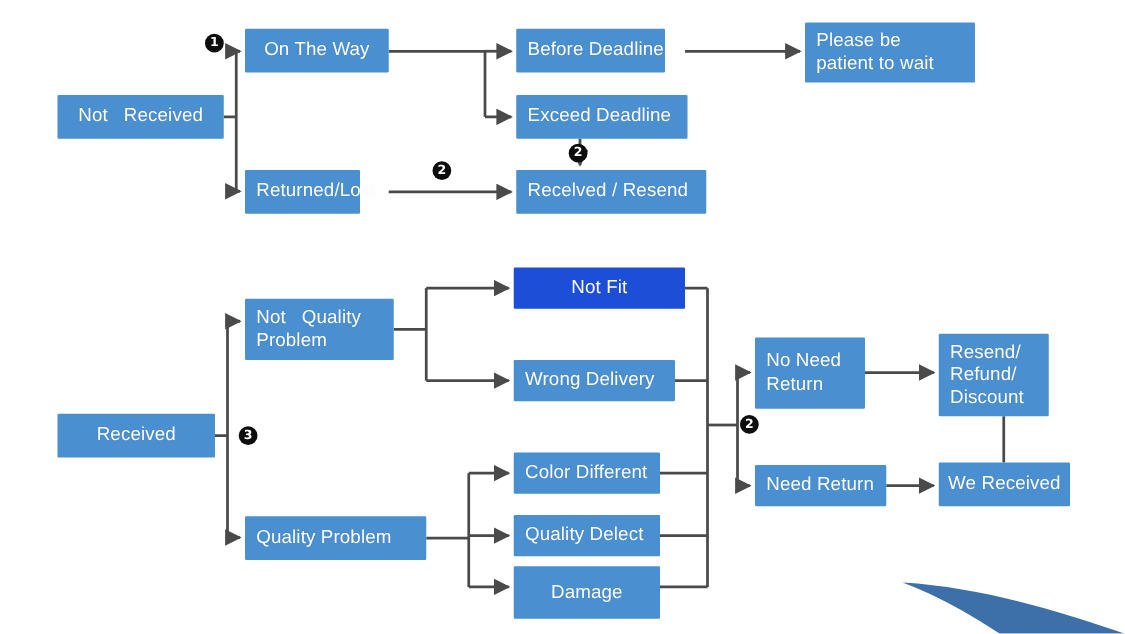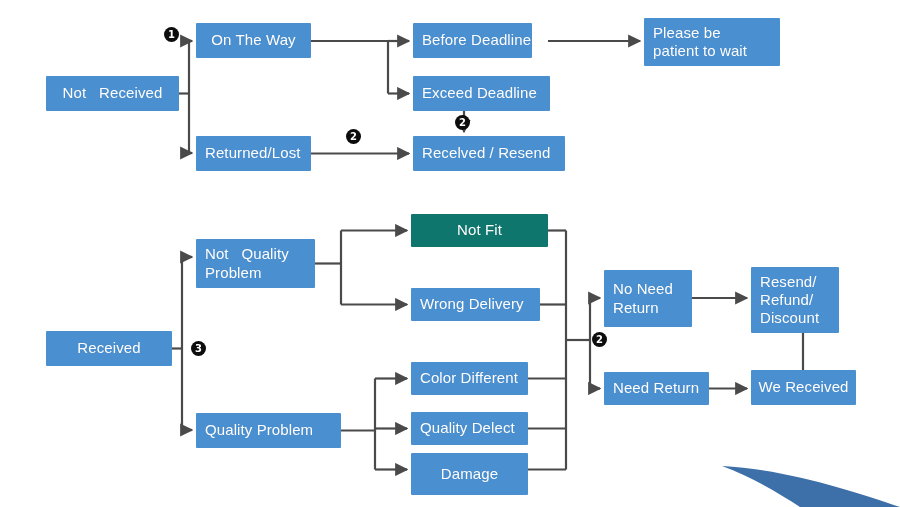--- a/index.html
+++ b/index.html
@@ -135,31 +135,31 @@
 
       <path d="M 709 388.5 L 747 388.5" marker-end="url(#arrow)"></path>
 
       <path d="M 803 333 L 803 370"></path>
     </g>
   </svg>
 
   <div id="nodes-layer">
       <div class="node center" style="left: 46px; top: 76px; width: 133px; height: 35px; background: rgb(74, 143, 208); color: rgb(255, 255, 255);">Not   Received</div>
       <div class="node center" style="left: 196px; top: 23px; width: 115px; height: 35px; background: rgb(74, 143, 208); color: rgb(255, 255, 255);">On The Way</div>
-      <div class="node left" style="left: 196px; top: 136px; width: 115px; height: 35px; background: rgb(74, 143, 208); color: rgb(255, 255, 255);">Returned/Lost</div>
+      <div class="node left" style="left: 196px; top: 136px; width: 92px; height: 35px; background: rgb(74, 143, 208); color: rgb(255, 255, 255);">Returned/Lost</div>
       <div class="node left" style="left: 413px; top: 23px; width: 119px; height: 35px; background: rgb(74, 143, 208); color: rgb(255, 255, 255);">Before Deadline</div>
       <div class="node left" style="left: 413px; top: 76px; width: 137px; height: 35px; background: rgb(74, 143, 208); color: rgb(255, 255, 255);">Exceed Deadline</div>
       <div class="node left" style="left: 413px; top: 136px; width: 152px; height: 35px; background: rgb(74, 143, 208); color: rgb(255, 255, 255);">Recelved / Resend</div>
       <div class="node left" style="left: 644px; top: 18px; width: 136px; height: 48px; background: rgb(74, 143, 208); color: rgb(255, 255, 255);">Please be
 patient to wait</div>
       <div class="node center" style="left: 46px; top: 331px; width: 126px; height: 35px; background: rgb(74, 143, 208); color: rgb(255, 255, 255);">Received</div>
       <div class="node left" style="left: 196px; top: 239px; width: 119px; height: 49px; background: rgb(74, 143, 208); color: rgb(255, 255, 255);">Not   Quality
 Problem</div>
       <div class="node left" style="left: 196px; top: 413px; width: 145px; height: 35px; background: rgb(74, 143, 208); color: rgb(255, 255, 255);">Quality Problem</div>
-      <div class="node center" style="left: 411px; top: 214px; width: 137px; height: 33px; background: #0f766e; color: rgb(255, 255, 255);">Not Fit</div>
+      <div class="node center" style="left: 411px; top: 214px; width: 137px; height: 33px; background: #1d4ed8; color: rgb(255, 255, 255);">Not Fit</div>
       <div class="node left" style="left: 411px; top: 288px; width: 129px; height: 33px; background: rgb(74, 143, 208); color: rgb(255, 255, 255);">Wrong Delivery</div>
       <div class="node left" style="left: 411px; top: 362px; width: 117px; height: 33px; background: rgb(74, 143, 208); color: rgb(255, 255, 255);">Color Different</div>
       <div class="node left" style="left: 411px; top: 412px; width: 117px; height: 33px; background: rgb(74, 143, 208); color: rgb(255, 255, 255);">Quality Delect</div>
       <div class="node center" style="left: 411px; top: 453px; width: 117px; height: 42px; background: rgb(74, 143, 208); color: rgb(255, 255, 255);">Damage</div>
       <div class="node left" style="left: 604px; top: 270px; width: 88px; height: 57px; background: rgb(74, 143, 208); color: rgb(255, 255, 255);">No Need
 Return</div>
       <div class="node left" style="left: 604px; top: 372px; width: 105px; height: 33px; background: rgb(74, 143, 208); color: rgb(255, 255, 255);">Need Return</div>
       <div class="node left" style="left: 751px; top: 267px; width: 88px; height: 66px; background: rgb(74, 143, 208); color: rgb(255, 255, 255);">Resend/
 Refund/
 Discount</div>

